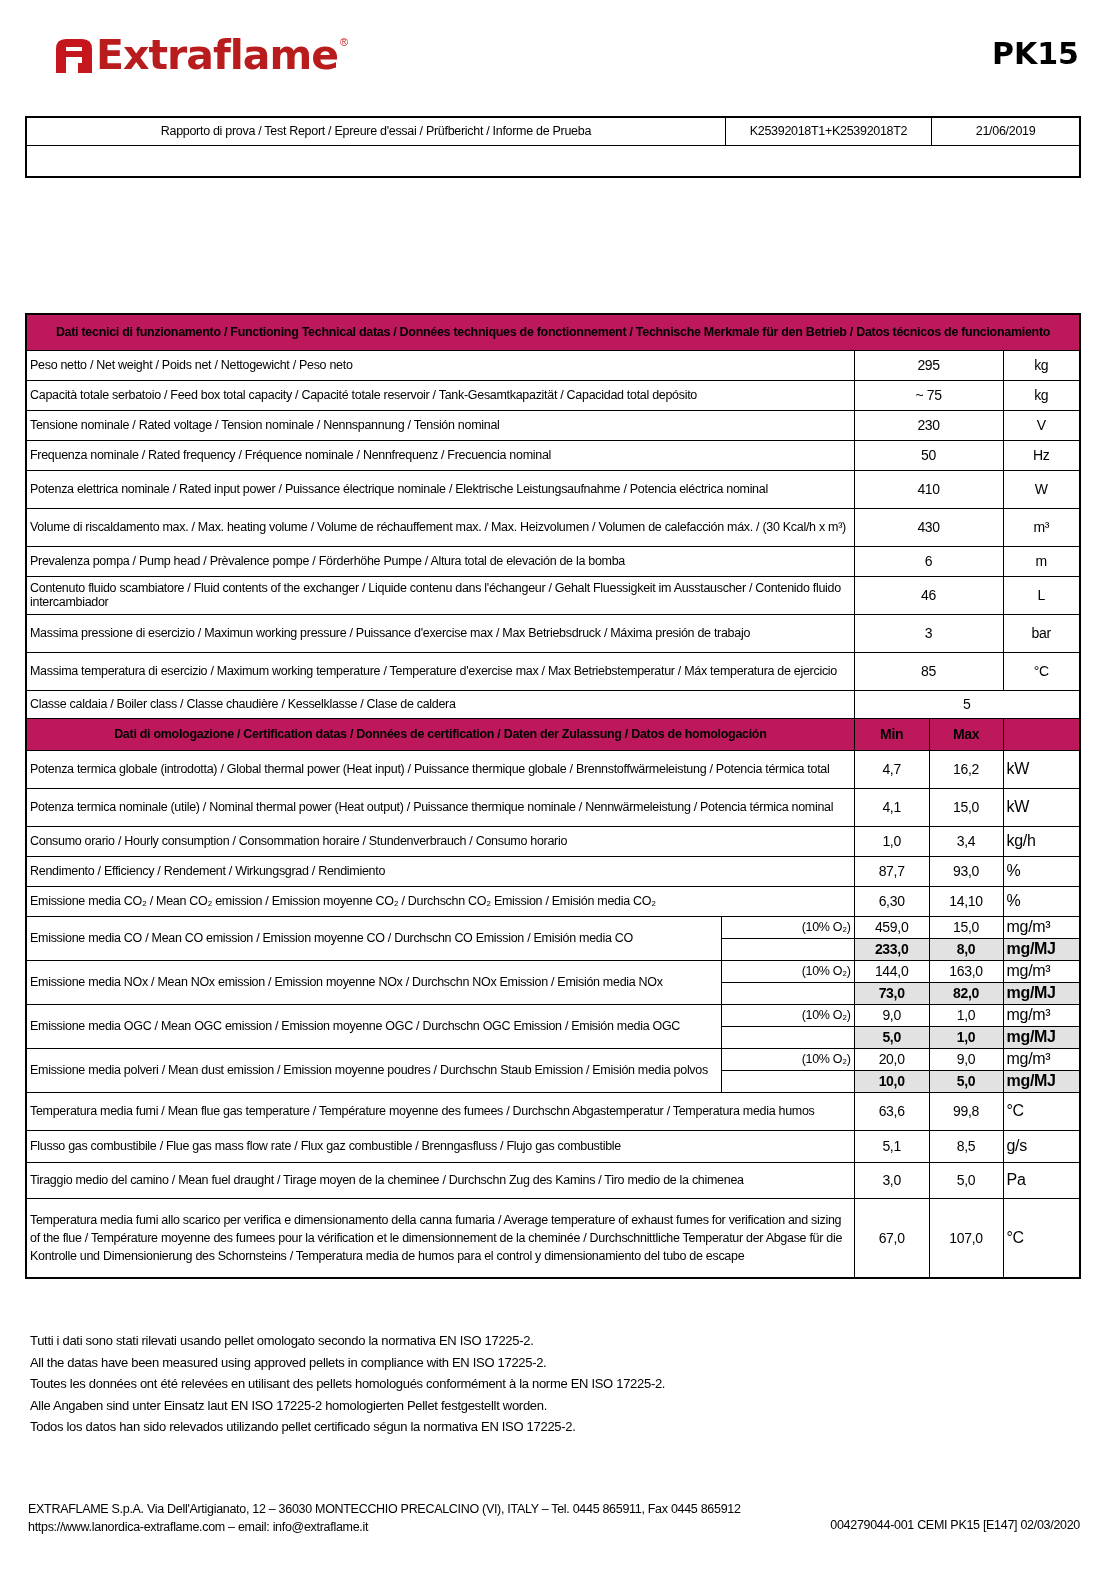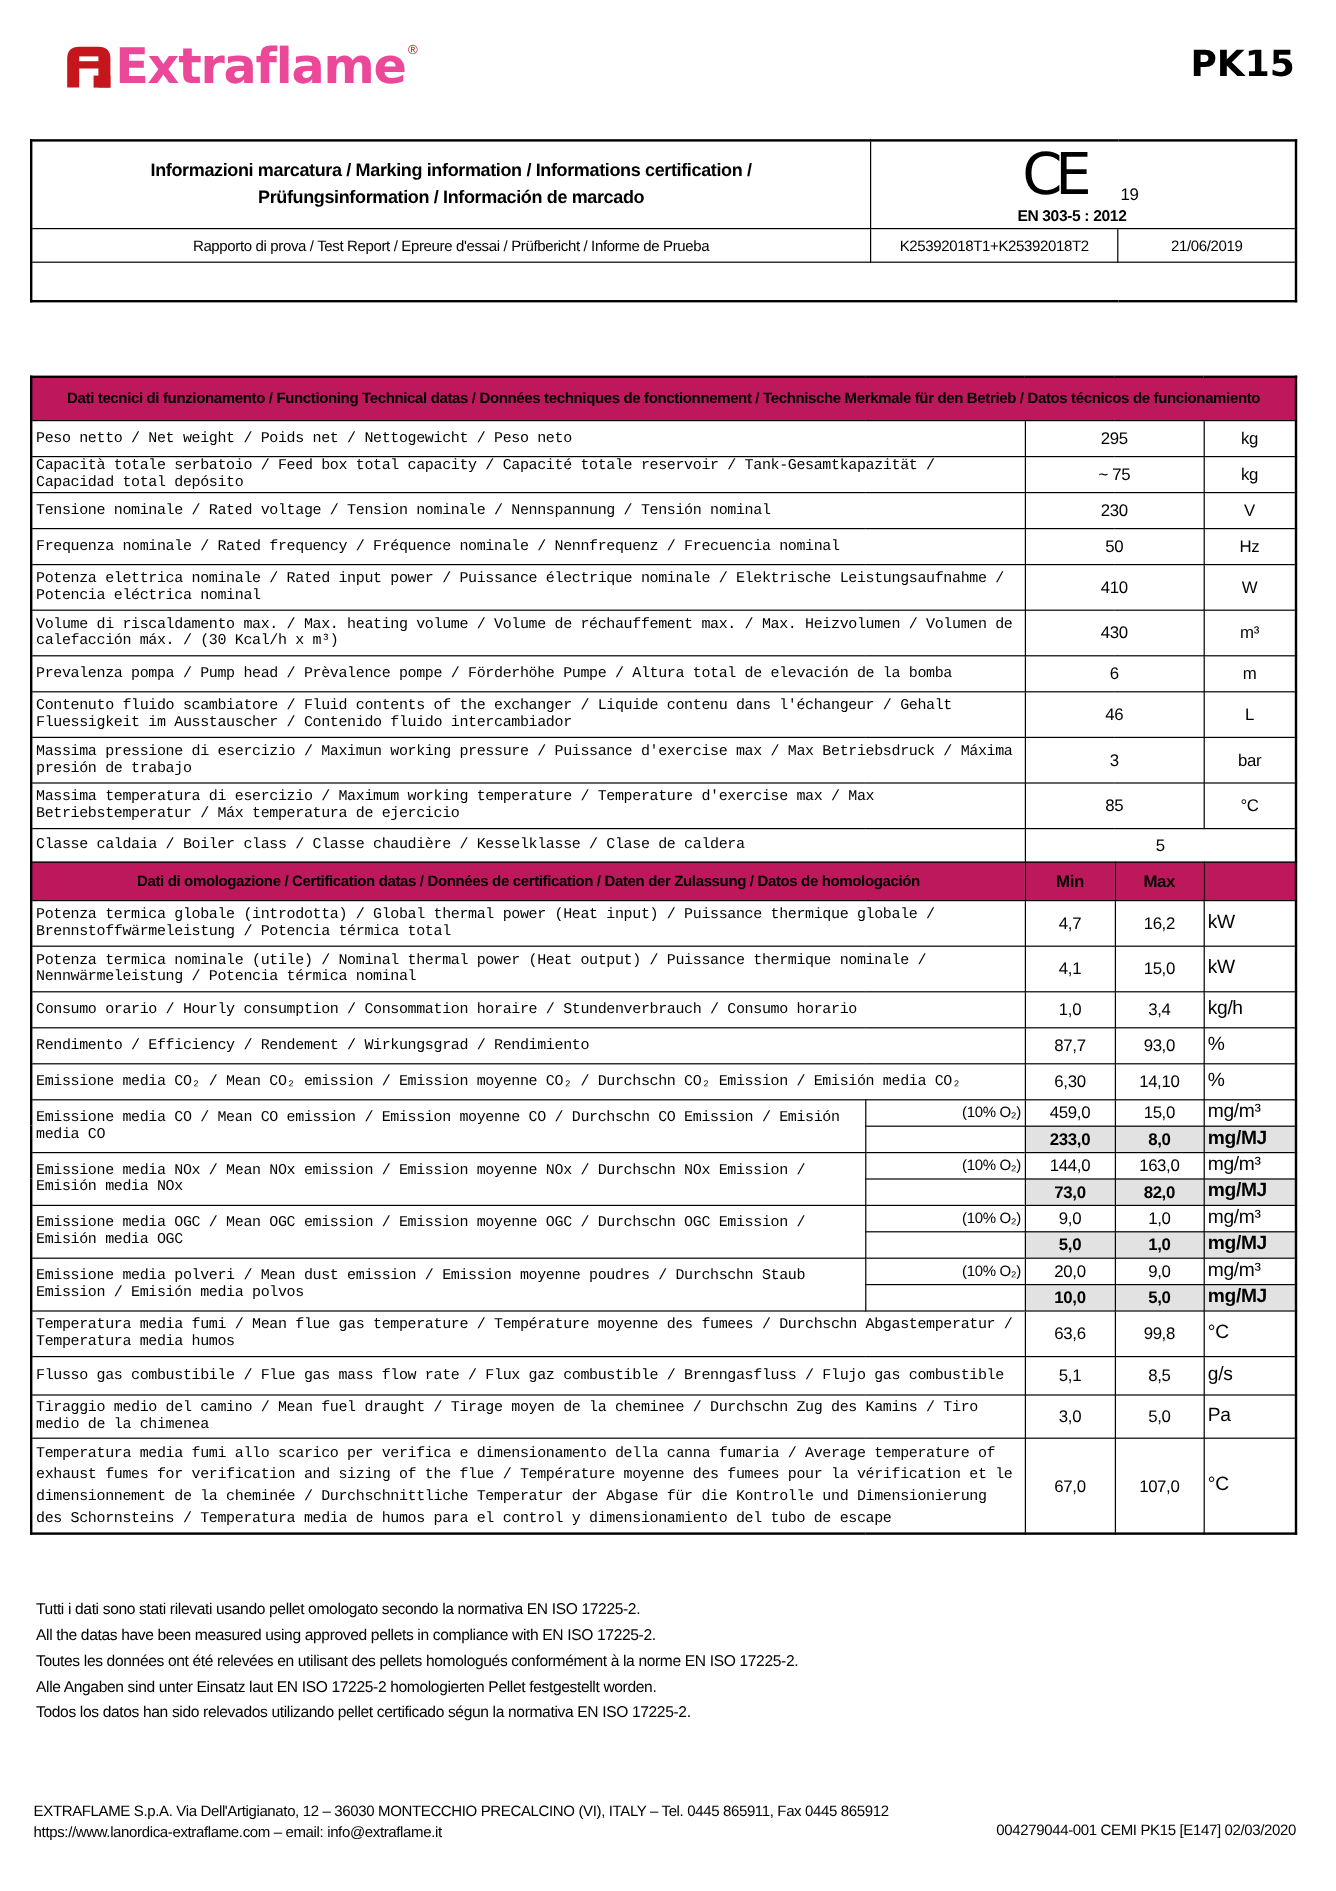--- a/index.html
+++ b/index.html
@@ -1,38 +1,38 @@
 <!DOCTYPE html>
 <html><head>
 <meta charset="utf-8">
 <style>
   html, body { margin: 0; padding: 0; background: #ffffff; }
   body { width: 1113px; height: 1576px; position: relative; font-family: "Liberation Sans", sans-serif; color: #000; overflow: hidden; }
   .logo { position: absolute; left: 54px; top: 32px; display: flex; align-items: flex-start; }
   .logo-mark { width: 40px; height: 40px; position: relative; margin-right: 2px; margin-top: 3px; }
-  .logo-text { font-family: "DejaVu Sans", sans-serif; font-weight: bold; font-size: 41px; color: #ec4899; letter-spacing: -1px; line-height: 46px; }
+  .logo-text { font-family: "DejaVu Sans", sans-serif; font-weight: bold; font-size: 41px; color: #b91c1c; letter-spacing: -1px; line-height: 46px; }
   .logo-reg { font-size: 11px; color: #c4161c; margin-left: 2px; margin-top: 4px; }
   .model { position: absolute; right: 34px; top: 36px; font-family: "DejaVu Sans", sans-serif; font-weight: bold; font-size: 30px; }
 
   table { border-collapse: collapse; position: absolute; left: 25px; width: 1056px; }
   td { border: 1.5px solid #000; font-size: 12.5px; padding: 0 3px; letter-spacing: -0.3px; }
 
   #cert-table td { text-align: center; }
   #cert-table { top: 116px; border: 2px solid #000; }
   .cert-head { font-weight: bold; font-size: 15px; line-height: 22px; height: 72px; }
   .ce-cell { height: 72px; position: relative; }
   .ce-mark { font-family: "DejaVu Sans", sans-serif; font-size: 48px; line-height: 48px; letter-spacing: -6px; position: absolute; left: 126px; top: 4px; }
   .ce-num { position: absolute; left: 208px; top: 36px; font-size: 14px; }
   .ce-std { position: absolute; left: 122px; top: 54px; font-size: 13px; font-weight: bold; }
 
   #tech-table { top: 313px; border: 2px solid #000; }
   .pink { background: #be185d; }
   .grey { background: #e2e2e2; font-weight: bold; }
   .sec-head { text-align: center; font-weight: bold; font-size: 12.5px; line-height: 17px; }
-  .lbl { text-align: left; font-family: Liberation Mono, monospace; }
+  .lbl { text-align: left; }
   .val { text-align: center; font-size: 14px; }
   .unit { text-align: center; font-size: 14px; }
   .unit-s { text-align: left; font-size: 16px; }
   .o2 { text-align: right; font-size: 12.5px; }
   .mm-head { font-weight: bold; font-size: 14px; text-align: center; }
 
   .notes { position: absolute; left: 30px; top: 1330px; font-size: 13px; line-height: 21.5px; letter-spacing: -0.3px; }
   .footer-l { position: absolute; left: 28px; top: 1500px; font-size: 12.5px; line-height: 18px; letter-spacing: -0.3px; }
   .footer-r { position: absolute; right: 33px; top: 1518px; font-size: 12.5px; letter-spacing: -0.3px; }
 </style>
@@ -50,31 +50,20 @@
 </div>
 <div class="model">PK15</div>
 
 <table id="cert-table">
   <colgroup>
       <col style="width:698px">
       <col style="width:206px">
       <col style="width:148px">
     </colgroup>
   <tbody>
-      <tr>
-    <td class="cert-head">
-      <div>Informazioni marcatura / Marking information / Informations certification /</div>
-      <div>Prüfungsinformation / Información de marcado</div>
-    </td>
-    <td colspan="2" class="ce-cell">
-      <span class="ce-mark">CE</span>
-      <span class="ce-num">19</span>
-      <span class="ce-std">EN 303-5 : 2012</span>
-    </td>
-  </tr>
   <tr style="height:28px">
     <td>Rapporto di prova / Test Report / Epreure d'essai / Prüfbericht / Informe de Prueba</td>
     <td>K25392018T1+K25392018T2</td>
     <td>21/06/2019</td>
   </tr>
   <tr style="height:32px">
     <td colspan="3"></td>
   </tr>
 </tbody>
   </table>

